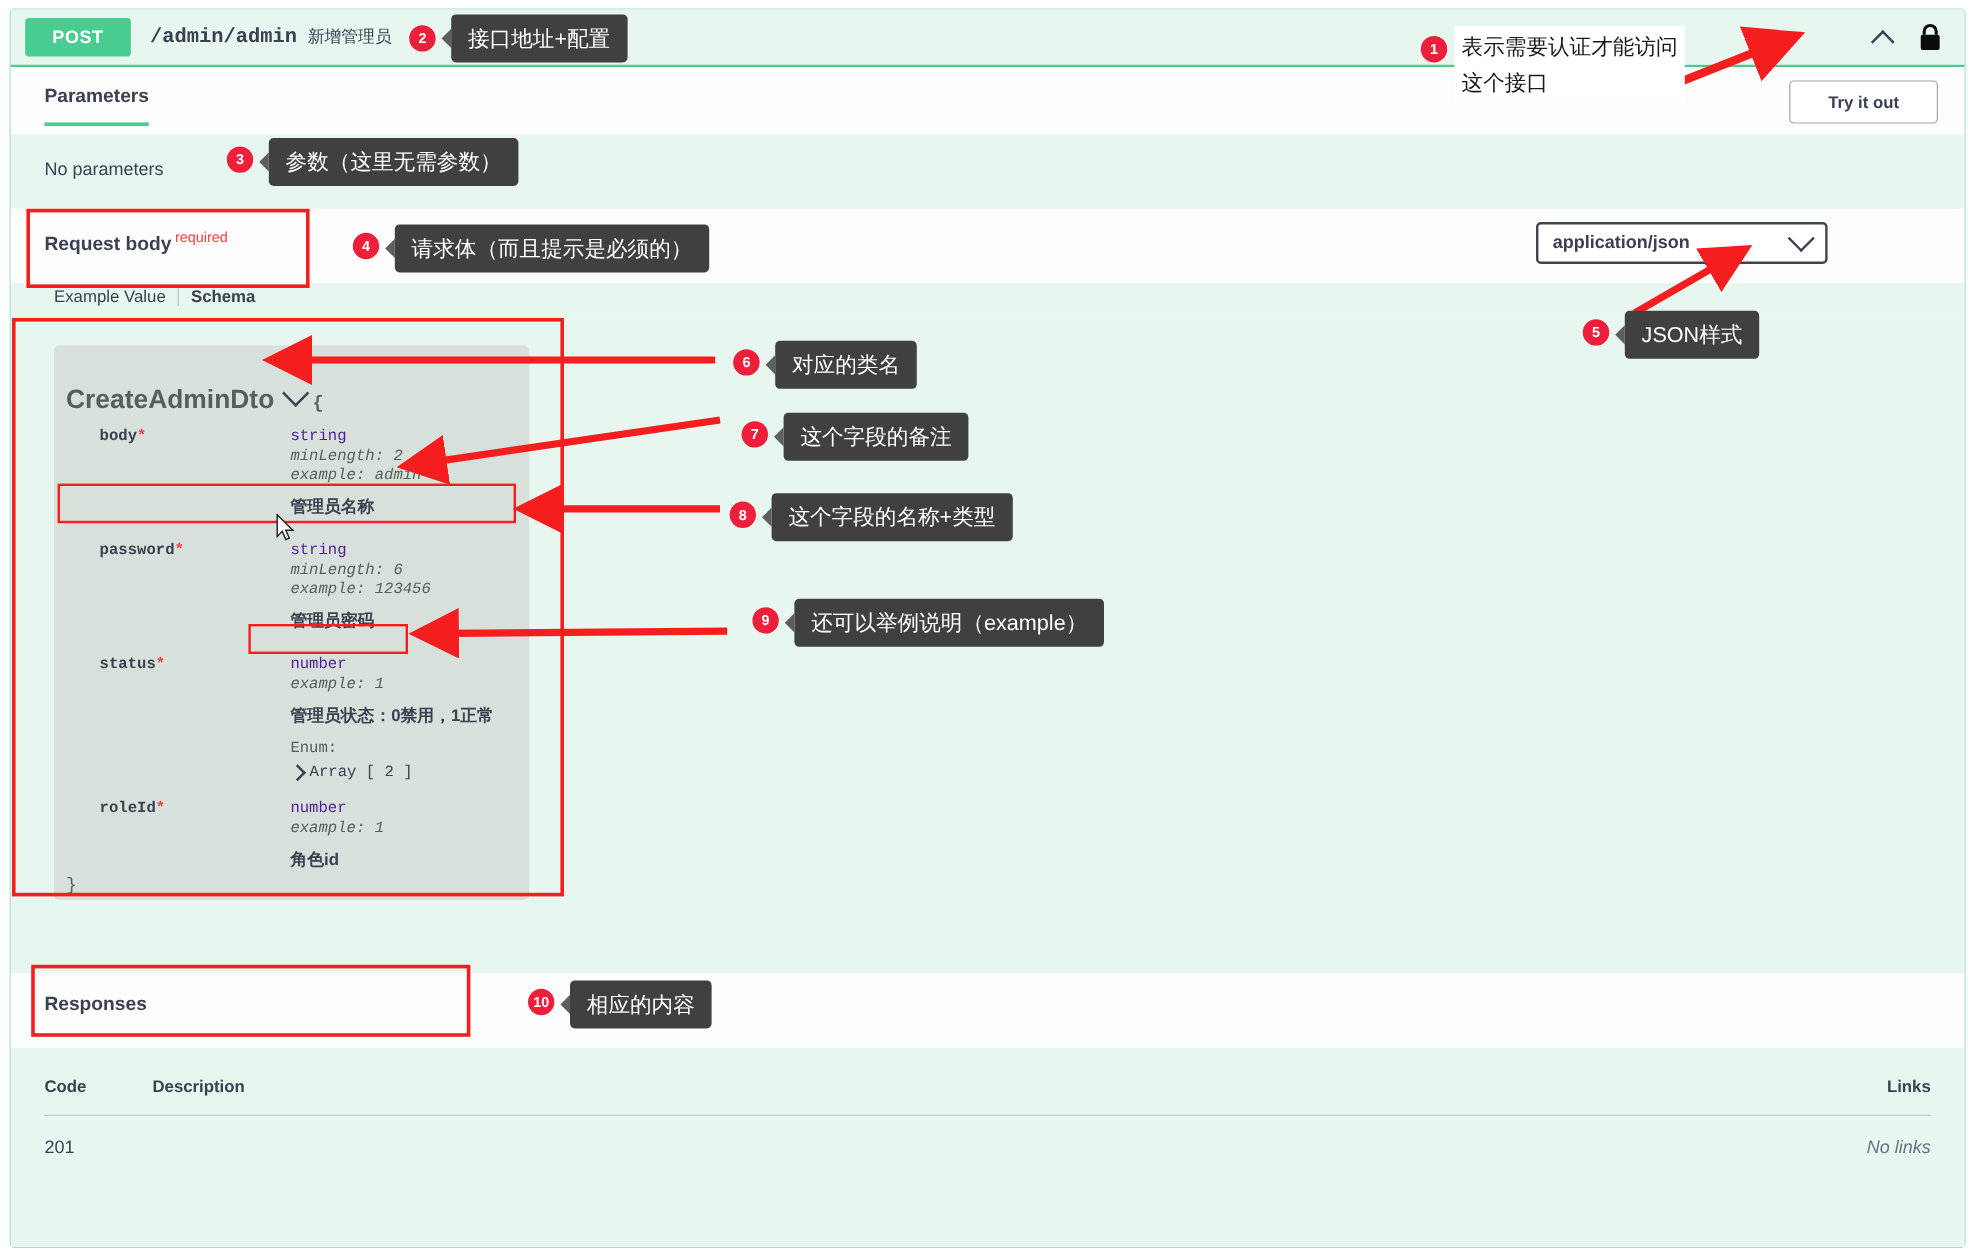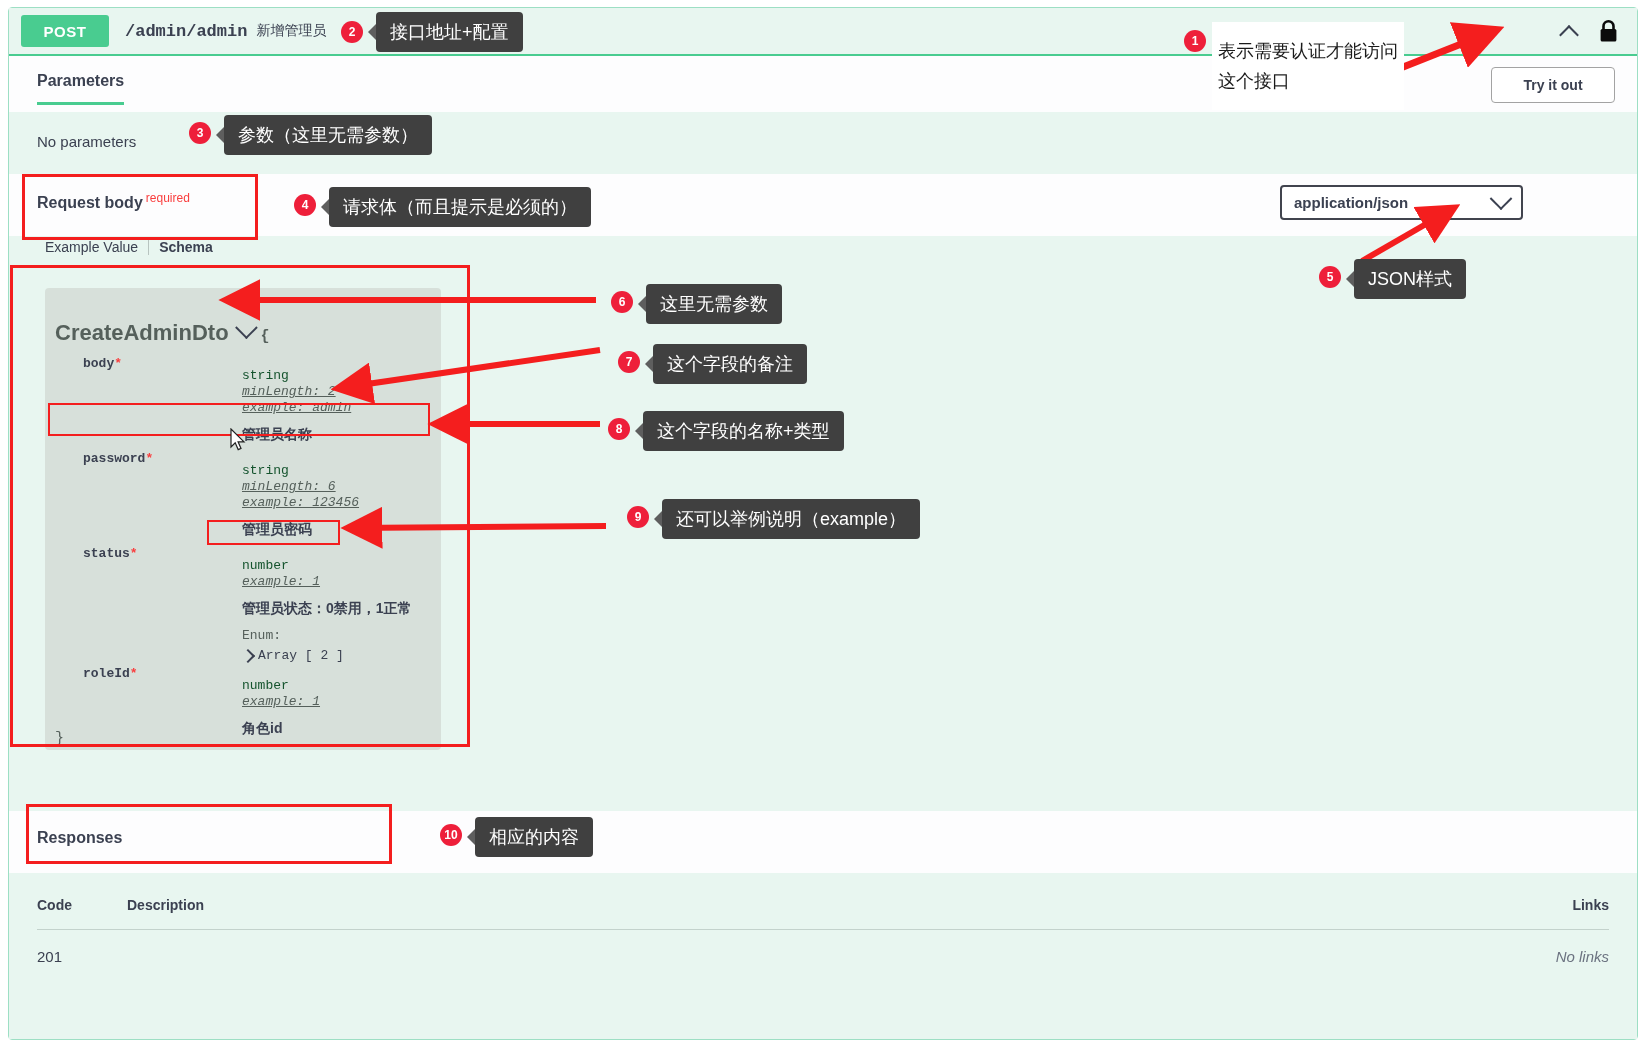--- a/index.html
+++ b/index.html
@@ -283,34 +283,32 @@
   }
   .req-star { color: #f93e3e; }
   .prop-col {
     position: absolute;
     left: 197px;
     width: 210px;
   }
   .prop-type {
     font-family: "Liberation Mono", "DejaVu Sans Mono", monospace;
     font-size: 13px;
-    color: #14532d;
+    color: #4c1d95;
     display: block;
     line-height: 16px;
-    margin-top: 12px;
   }
   .prop-meta {
     font-family: "Liberation Mono", "DejaVu Sans Mono", monospace;
     font-size: 13px;
     font-style: italic;
     color: #55605b;
     display: block;
     line-height: 16px;
     white-space: nowrap;
-    text-decoration: underline;
   }
   .prop-note {
     font-size: 14px;
     font-weight: bold;
     color: #3b4151;
     display: block;
     margin-top: 10px;
     white-space: nowrap;
   }
   .enum-label {
@@ -422,21 +420,21 @@
     border-top: 8px solid transparent;
     border-bottom: 8px solid transparent;
     border-right: 8px solid #5e5e5e;
   }
   .anno-plain {
     position: absolute;
     background: #ffffff;
     color: #1a1a1a;
     font-size: 18px;
     line-height: 30px;
-    padding: 14px 6px;
+    padding: 2px 6px;
     white-space: nowrap;
     z-index: 39;
   }
   .red-box {
     position: absolute;
     border: 3px solid #f41e1e;
     box-sizing: border-box;
     z-index: 35;
     pointer-events: none;
   }
@@ -620,21 +618,21 @@
   <div class="anno-badge" style="left:189px; top:122px;">3</div>
   <div class="anno-bubble" style="left:224px; top:115px;">参数（这里无需参数）</div>
 
   <div class="anno-badge" style="left:294px; top:194px;">4</div>
   <div class="anno-bubble" style="left:329px; top:187px;">请求体（而且提示是必须的）</div>
 
   <div class="anno-badge" style="left:1319px; top:266px;">5</div>
   <div class="anno-bubble" style="left:1354px; top:259px;">JSON样式</div>
 
   <div class="anno-badge" style="left:611px; top:291px;">6</div>
-  <div class="anno-bubble" style="left:646px; top:284px;">这里无需参数</div>
+  <div class="anno-bubble" style="left:646px; top:284px;">对应的类名</div>
 
   <div class="anno-badge" style="left:618px; top:351px;">7</div>
   <div class="anno-bubble" style="left:653px; top:344px;">这个字段的备注</div>
 
   <div class="anno-badge" style="left:608px; top:418px;">8</div>
   <div class="anno-bubble" style="left:643px; top:411px;">这个字段的名称+类型</div>
 
   <div class="anno-badge" style="left:627px; top:506px;">9</div>
   <div class="anno-bubble" style="left:662px; top:499px;">还可以举例说明（example）</div>
 

